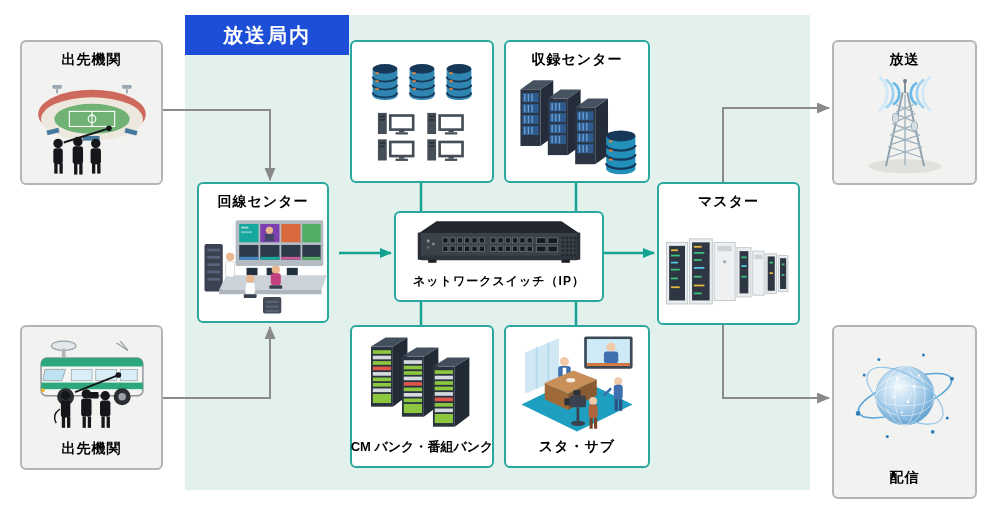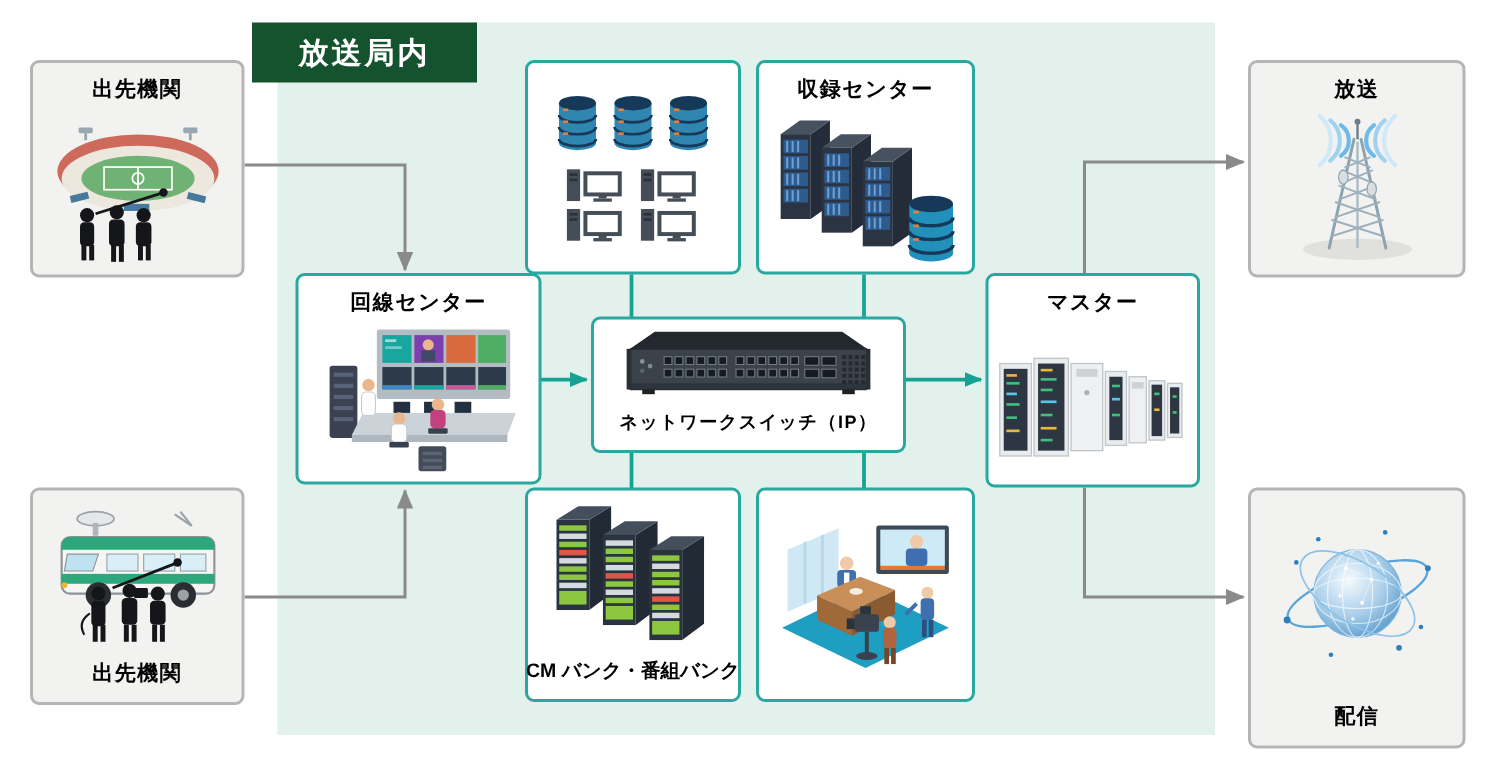--- a/index.html
+++ b/index.html
@@ -1,19 +1,19 @@
 <!DOCTYPE html>
 <html><head>
 <meta charset="utf-8">
 <style>
   html,body{margin:0;padding:0;background:#fff;}
   body{font-family:"Liberation Sans","DejaVu Sans",sans-serif;}
   #stage{position:relative;width:1000px;height:511px;background:#ffffff;overflow:hidden;}
   .panel{position:absolute;left:185px;top:15px;width:625px;height:475px;background:#e3f1ed;z-index:1;}
-  .tag{position:absolute;left:168px;top:15px;width:150px;height:40px;background:#14532d;color:#fff;
+  .tag{position:absolute;left:185px;top:15px;width:164px;height:40px;background:#1d4ed8;color:#fff;
        display:flex;align-items:center;justify-content:center;font-size:20px;font-weight:bold;
        letter-spacing:2px;z-index:12;}
   .wires{position:absolute;left:0;top:0;width:1000px;height:511px;z-index:5;}
   .box{position:absolute;border-radius:6px;box-sizing:border-box;display:flex;flex-direction:column;
        align-items:center;z-index:10;}
   .box.teal{background:#ffffff;border:2px solid #2aa8a0;}
   .box.gray{background:#f2f2f1;border:2px solid #b5b5b5;}
   .lbl{font-weight:bold;color:#000000;font-size:14px;letter-spacing:1px;white-space:nowrap;}
   .lbl.top{padding-top:9px;}
   .lbl.bottom{padding-bottom:10px;}
@@ -126,21 +126,21 @@
           <circle cx="84" cy="66" r="5"></circle>
             <rect x="78.5" y="71" width="11" height="17" rx="3"></rect>
           <rect x="80" y="88" width="3.5" height="12"></rect>
             <rect x="85.5" y="88" width="3.5" height="12"></rect>
         </g>
       </svg>
     </div>
     <div class="lbl bottom">出先機関</div>
   </div>
 
-  <div class="box teal" style="left:197px;top:182px;width:164px;height:141px;">
+  <div class="box teal" style="left:197px;top:182px;width:132px;height:141px;">
     <div class="lbl top">回線センター</div>
     <div class="iconwrap">
       <svg width="130" height="100" viewBox="0 0 140 108">
         <rect x="6" y="30" width="20" height="52" rx="2" fill="#3a4150"></rect>
         <rect x="9" y="35" width="14" height="3" fill="#58627a"></rect>
           <rect x="9" y="43" width="14" height="3" fill="#58627a"></rect>
         <rect x="9" y="51" width="14" height="3" fill="#58627a"></rect>
           <rect x="9" y="59" width="14" height="3" fill="#58627a"></rect>
         <rect x="9" y="67" width="14" height="3" fill="#58627a"></rect>
         <rect x="40" y="4" width="96" height="50" rx="2" fill="#b3bcc3"></rect>
@@ -513,20 +513,21 @@
         </g>
         <g>
           <circle cx="116" cy="56" r="4.5" fill="#f0c9a8"></circle>
           <rect x="111" y="60" width="10" height="16" rx="3" fill="#3f6fae"></rect>
           <rect x="112" y="76" width="3.5" height="13" fill="#2c4f80"></rect>
             <rect x="117" y="76" width="3.5" height="13" fill="#2c4f80"></rect>
           <line x1="108" y1="64" x2="100" y2="72" stroke="#3f6fae" stroke-width="3"></line>
         </g>
       </svg>
     </div>
+    <div class="lbl bottom">スタ・サブ</div>
   </div>
 
   <div class="box teal" style="left:657px;top:182px;width:143px;height:143px;">
     <div class="lbl top">マスター</div>
     <div class="iconwrap">
       <svg width="132" height="96" viewBox="0 0 150 100">
         <g stroke="#bfc5c9" stroke-width="1">
           <rect x="4" y="22" width="24" height="70" fill="#e9ecee"></rect>
           <rect x="30" y="18" width="26" height="74" fill="#e9ecee"></rect>
           <rect x="58" y="22" width="24" height="66" fill="#eef0f2"></rect>

